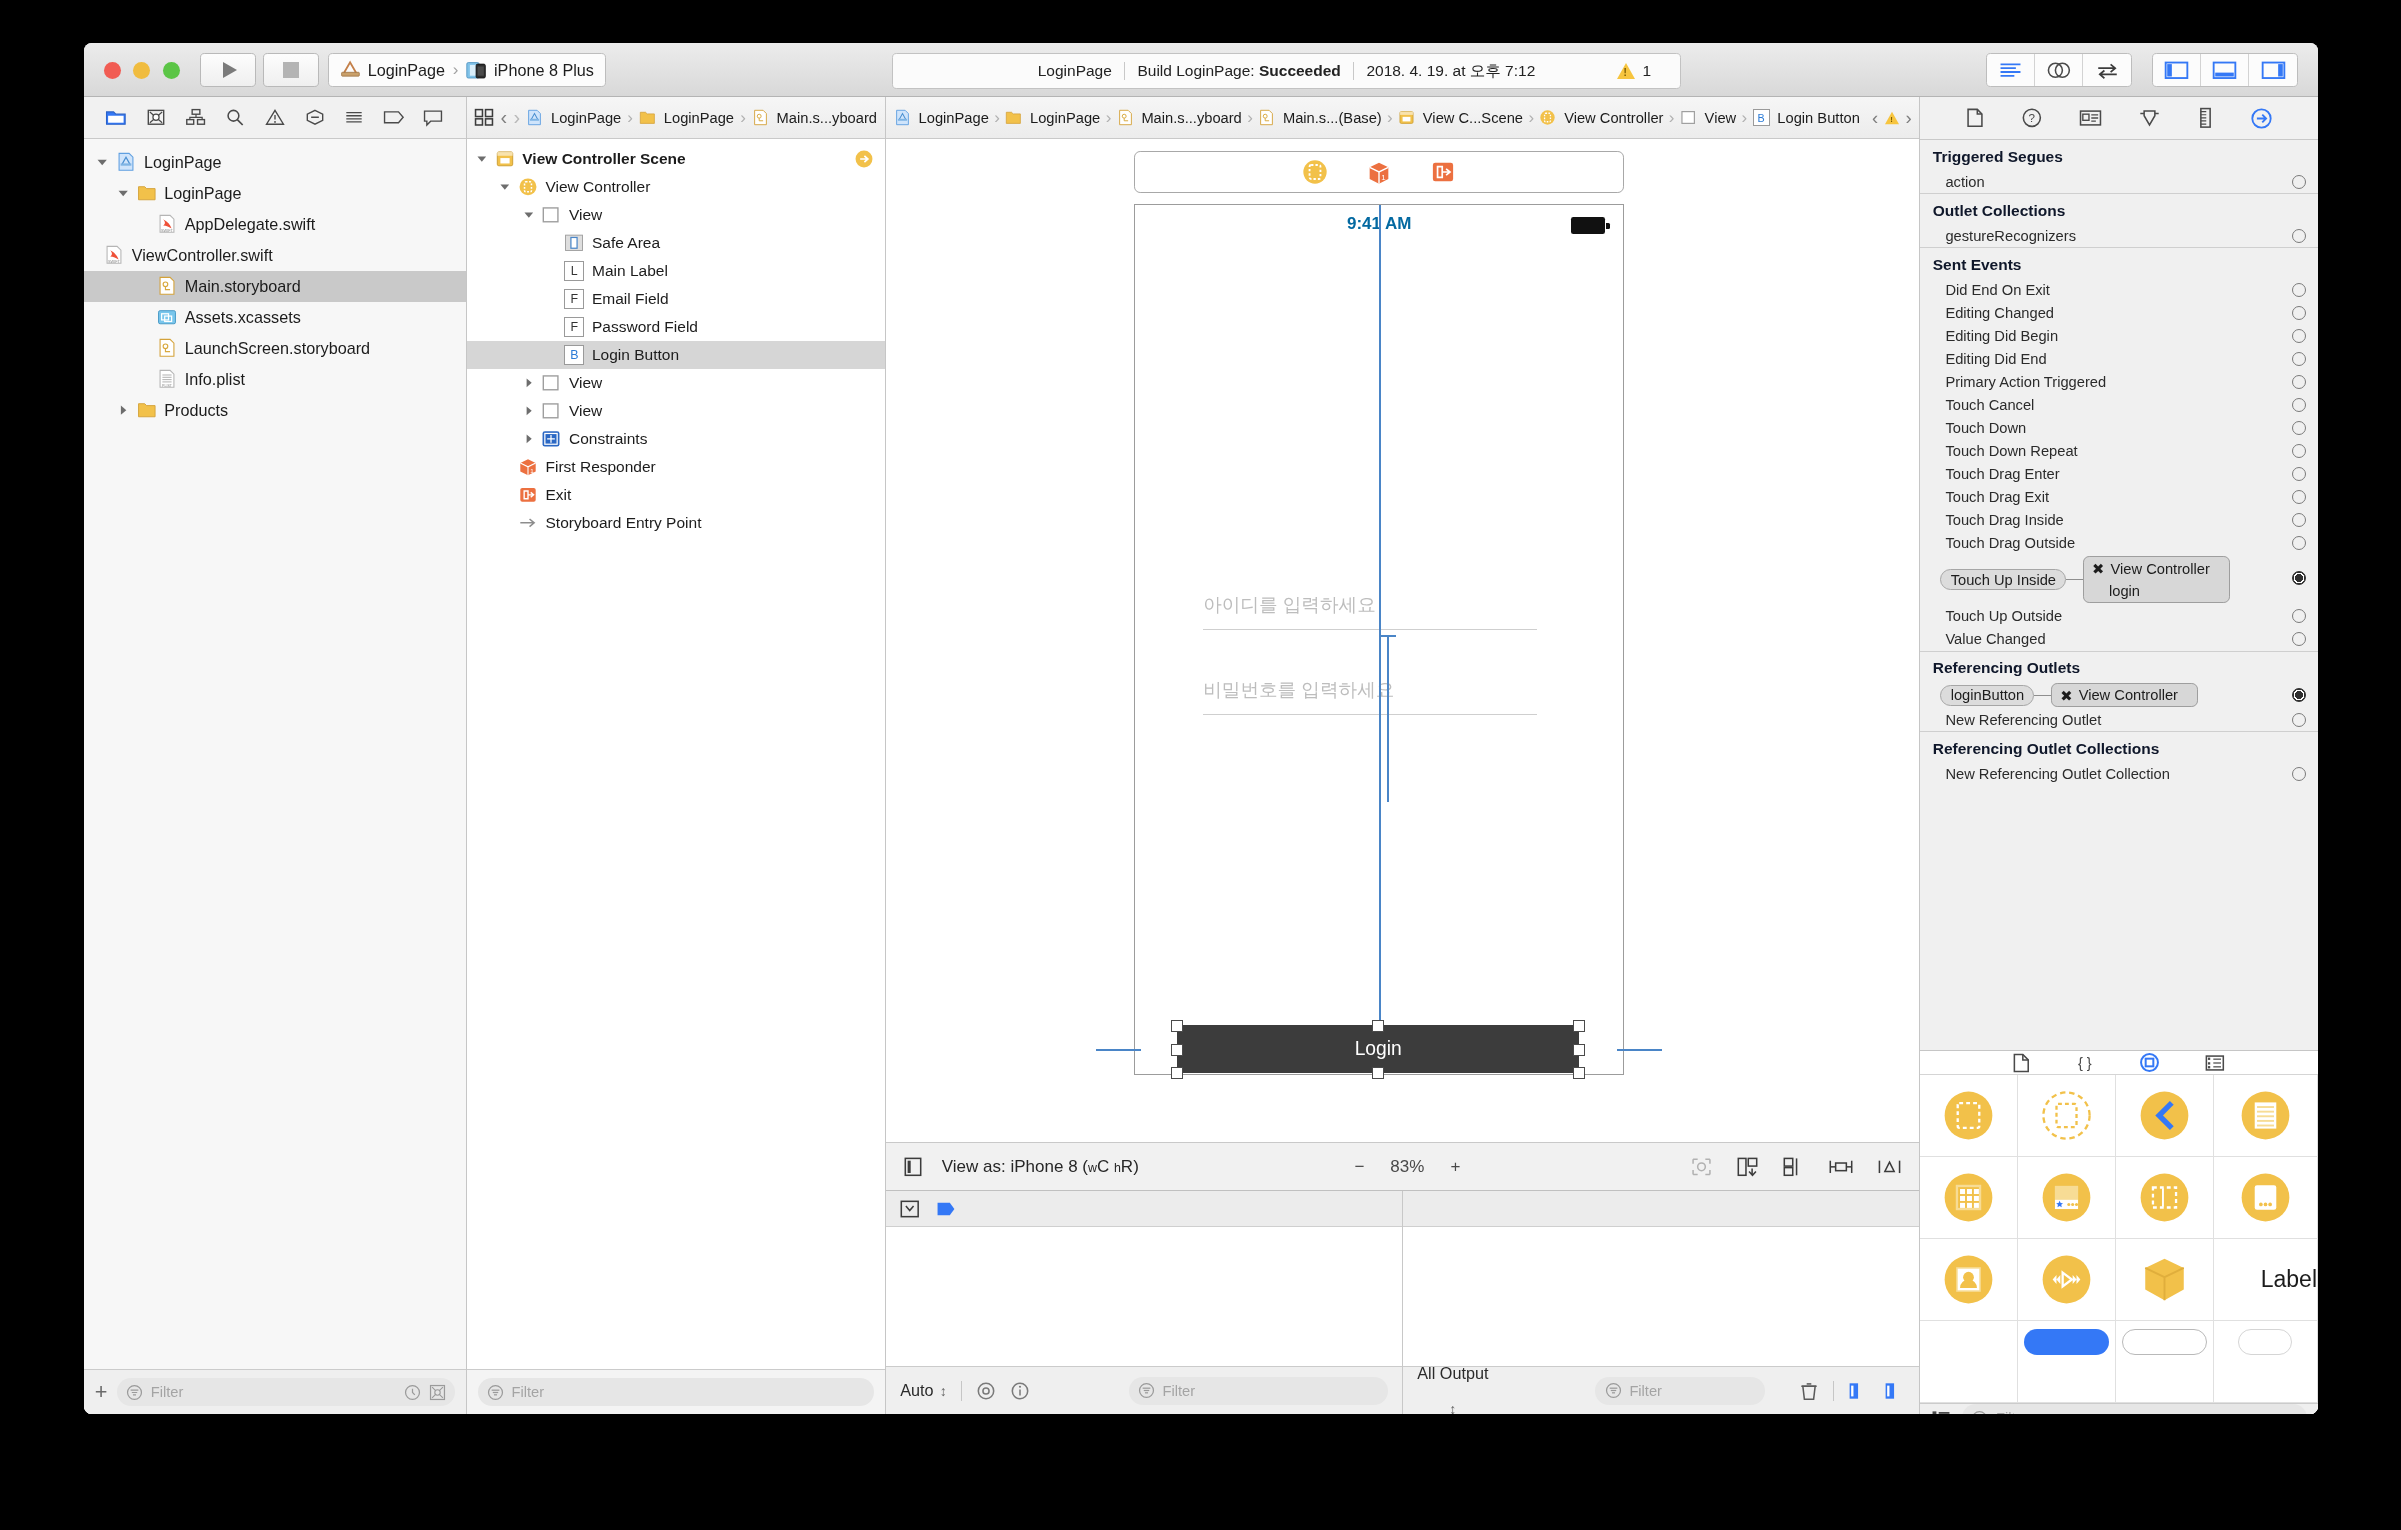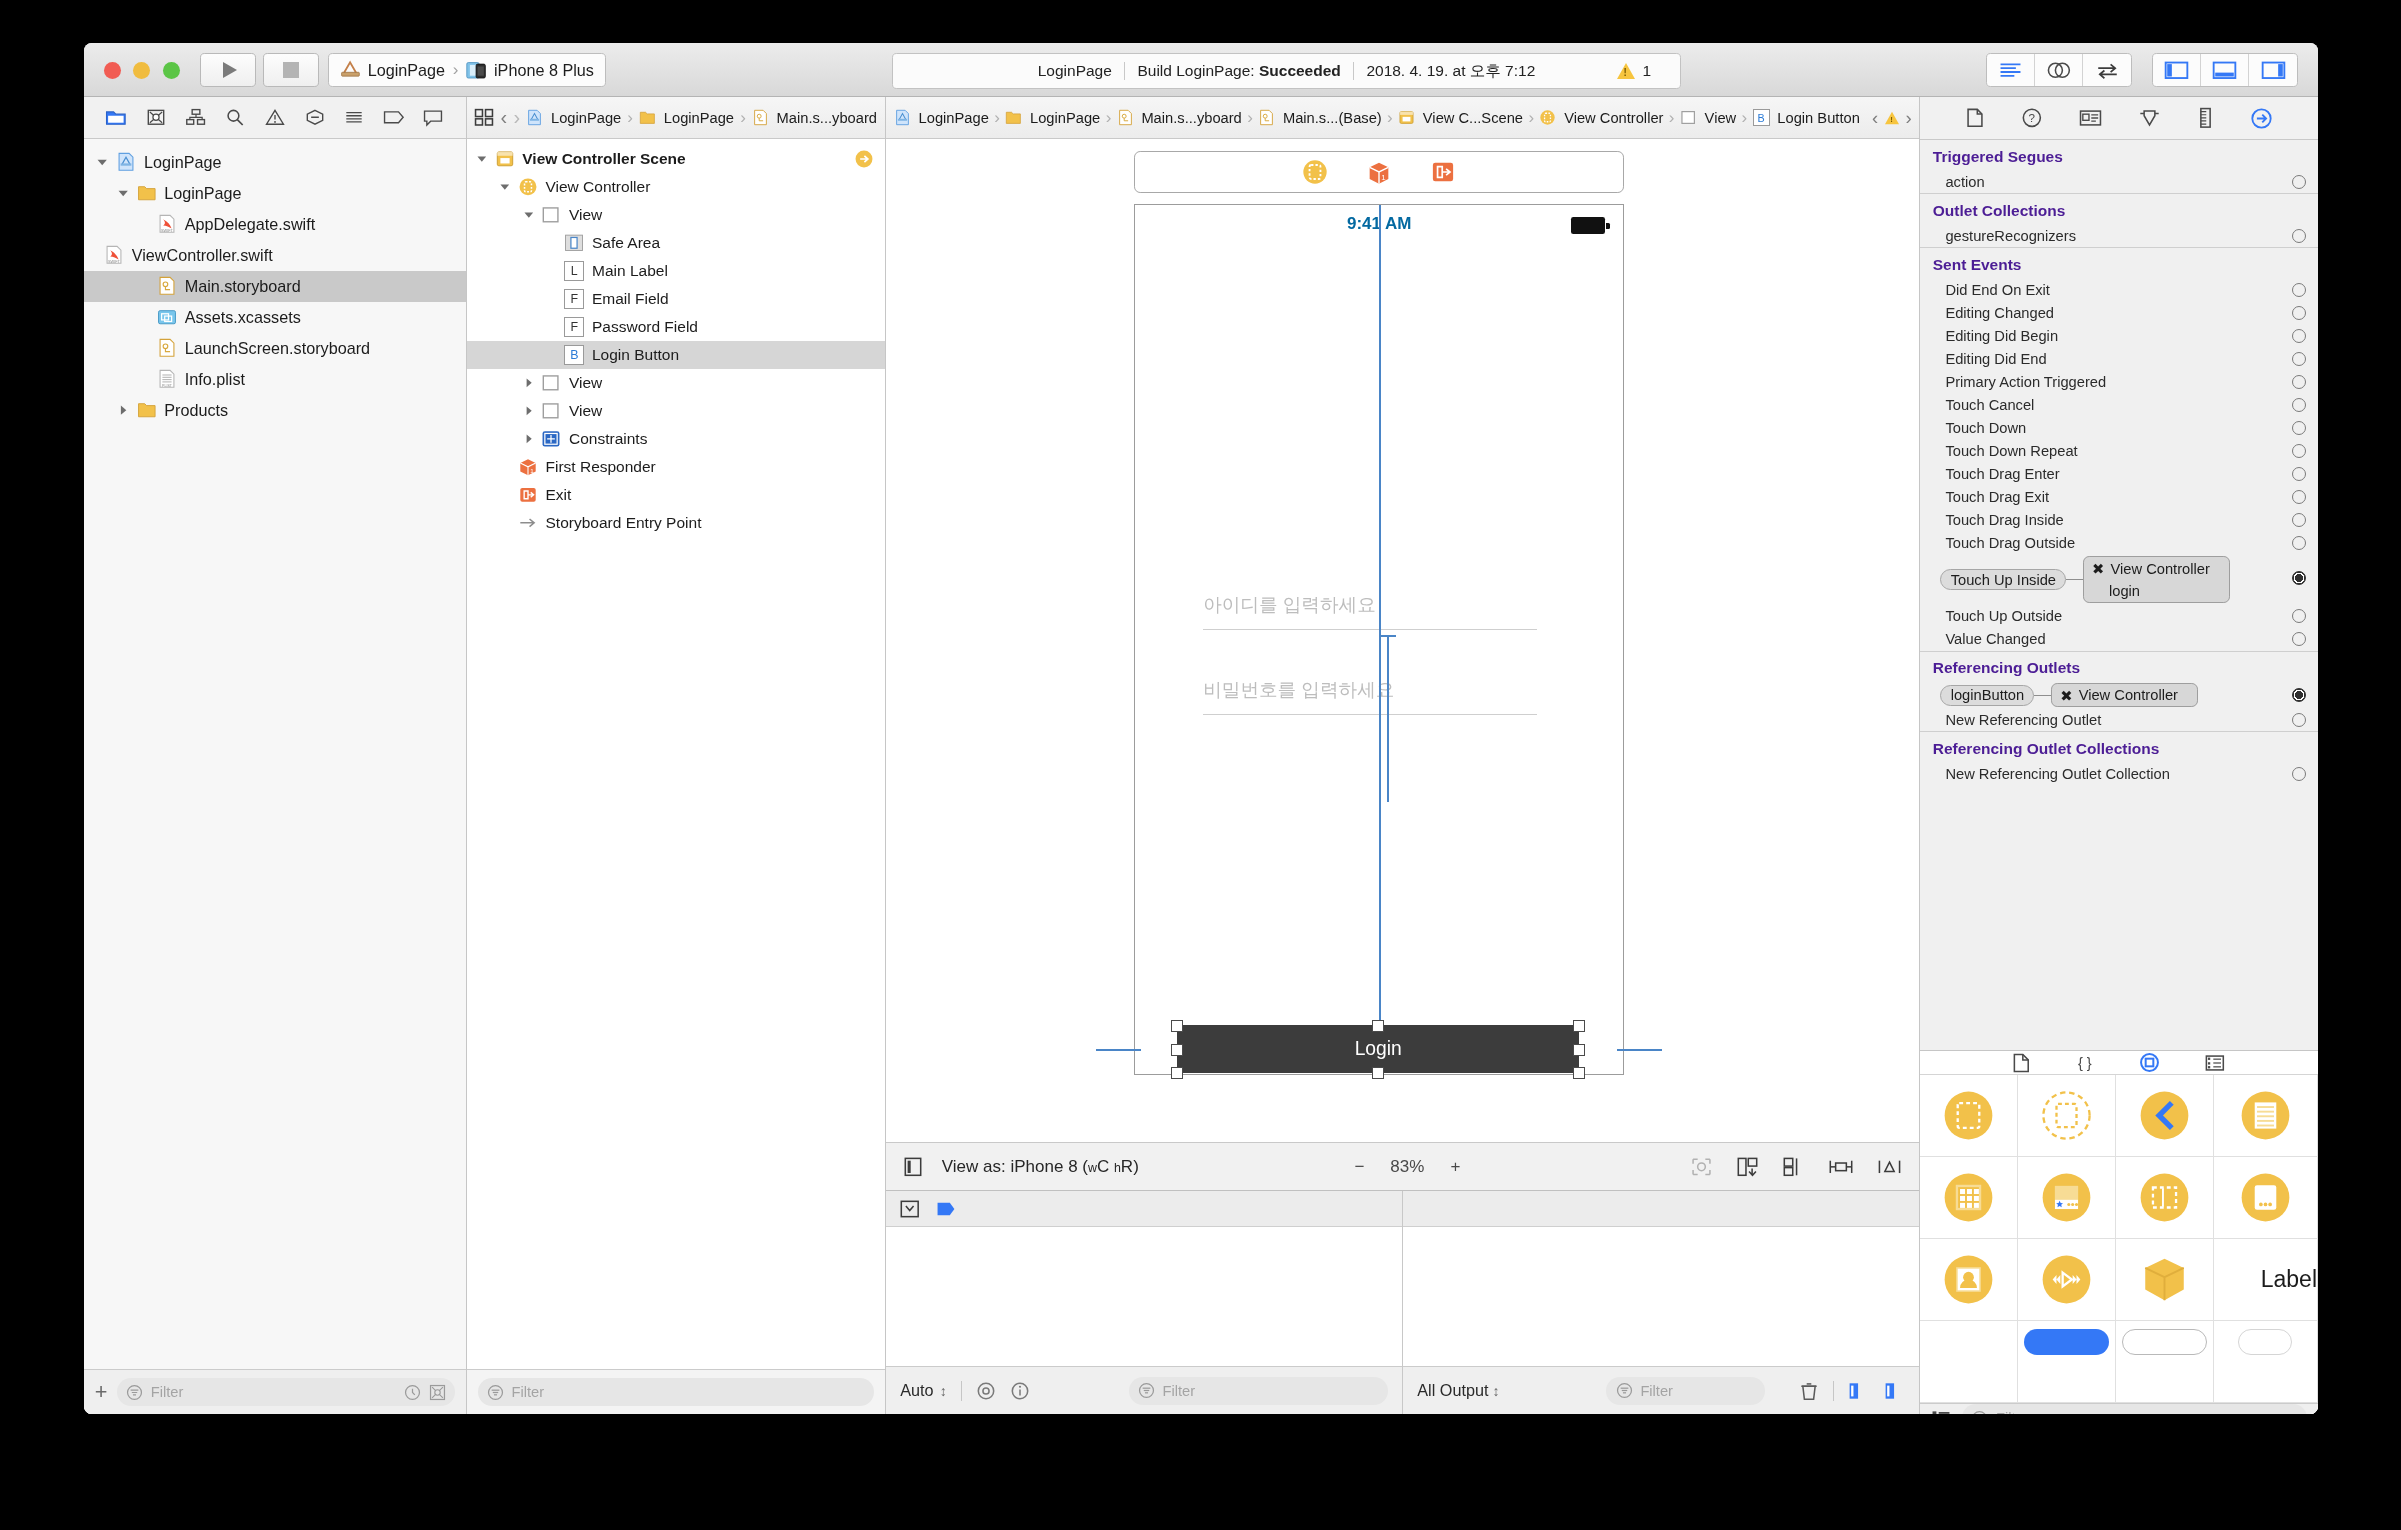--- a/index.html
+++ b/index.html
@@ -178,21 +178,21 @@
   .dbg-left { flex: 1; display: flex; flex-direction: column; border-right: 0.8px solid #c8c8c8; }
   .dbg-right { flex: 1; display: flex; flex-direction: column; }
   .dbg-head { height: 36px; background: #ececec; border-bottom: 0.8px solid #cfcfcf; display: flex; align-items: center; gap: 14px; padding: 0 12.4px; }
   .dbg-body { flex: 1; background: #fff; }
   .dbg-foot { height: 48px; background: #efefef; border-top: 0.8px solid #cbcbcb; display: flex; align-items: center; gap: 14px; padding: 0 14px; font-size: 16.2px; color: #2a2a2a; }
 
   
   .inspector { width: 401px; background: #f0f0f0; border-left: 0.8px solid #c6c6c6; display: flex; flex-direction: column; }
   .insp-tabs { height: 43px; display: flex; align-items: center; justify-content: center; gap: 36px; background: #f1f1f1; border-bottom: 0.8px solid #c9c9c9; }
   .insp-scroll { flex: 1; overflow: hidden; }
-  .sec-title { font-size: 15.5px; font-weight: bold; color: #4c1d95; padding: 7.7px 12.4px 4.6px; }
+  .sec-title { font-size: 15.5px; font-weight: bold; color: #0f172a; padding: 7.7px 12.4px 4.6px; }
   .sec-div { height: 0.8px; background: #cfcfcf; }
   .crow { height: 23px; display: flex; align-items: center; padding: 0 12.4px 0 25px; font-size: 14.7px; color: #2b2b2b; position: relative; }
   .dot { position: absolute; right: 12.4px; width: 14px; height: 14px; border-radius: 50%; border: 1.5px solid #7a7a7a; background: transparent; }
   .dot.filled { background: radial-gradient(circle, #2f2f2f 0 3.9px, #fff 3.9px 5.4px, #2f2f2f 5.4px); border-color: #2f2f2f; }
   .pill {
     background: #dcdcdc; border: 0.8px solid #a6a6a6; border-radius: 10.8px;
     padding: 1.5px 9.3px; font-size: 14.7px; color: #1c1c1c; display: inline-block;
   }
   .conn-row { display: flex; align-items: center; padding: 1.5px 12.4px 1.5px 20px; position: relative; }
   .conn-link { width: 17px; height: 0.8px; background: #8e8e8e; }
@@ -890,21 +890,21 @@
                   </svg>
               <span>Filter</span>
             </div>
           </div>
         </div>
 
         <div class="dbg-right">
           <div class="dbg-head"></div>
           <div class="dbg-body"></div>
           <div class="dbg-foot">
-            <span style="display:flex;align-items:center;gap:4px;">
+            <span style="display:flex;align-items:center;gap:18px;flex-direction:column;">
               <span>All Output</span>
               <span style="font-size:14px;color:#666;">↕</span>
             </span>
             <div class="filterfield" style="max-width:286px;margin-left:93px;">
               <svg width="17" height="17" viewBox="0 0 22 22">
                     <circle cx="11" cy="11" r="9" fill="none" stroke="#9a9a9a" stroke-width="1.6"></circle>
                     <g stroke="#9a9a9a" stroke-width="1.6">
                       <line x1="6" y1="8" x2="16" y2="8"></line>
                       <line x1="7.5" y1="11" x2="14.5" y2="11"></line>
                       <line x1="9" y1="14" x2="13" y2="14"></line>

